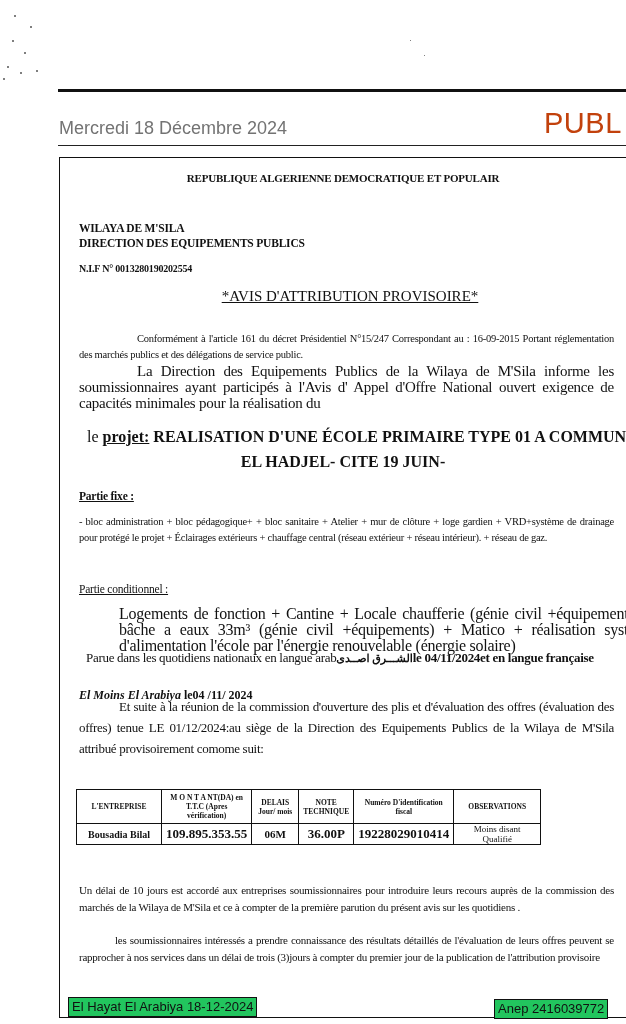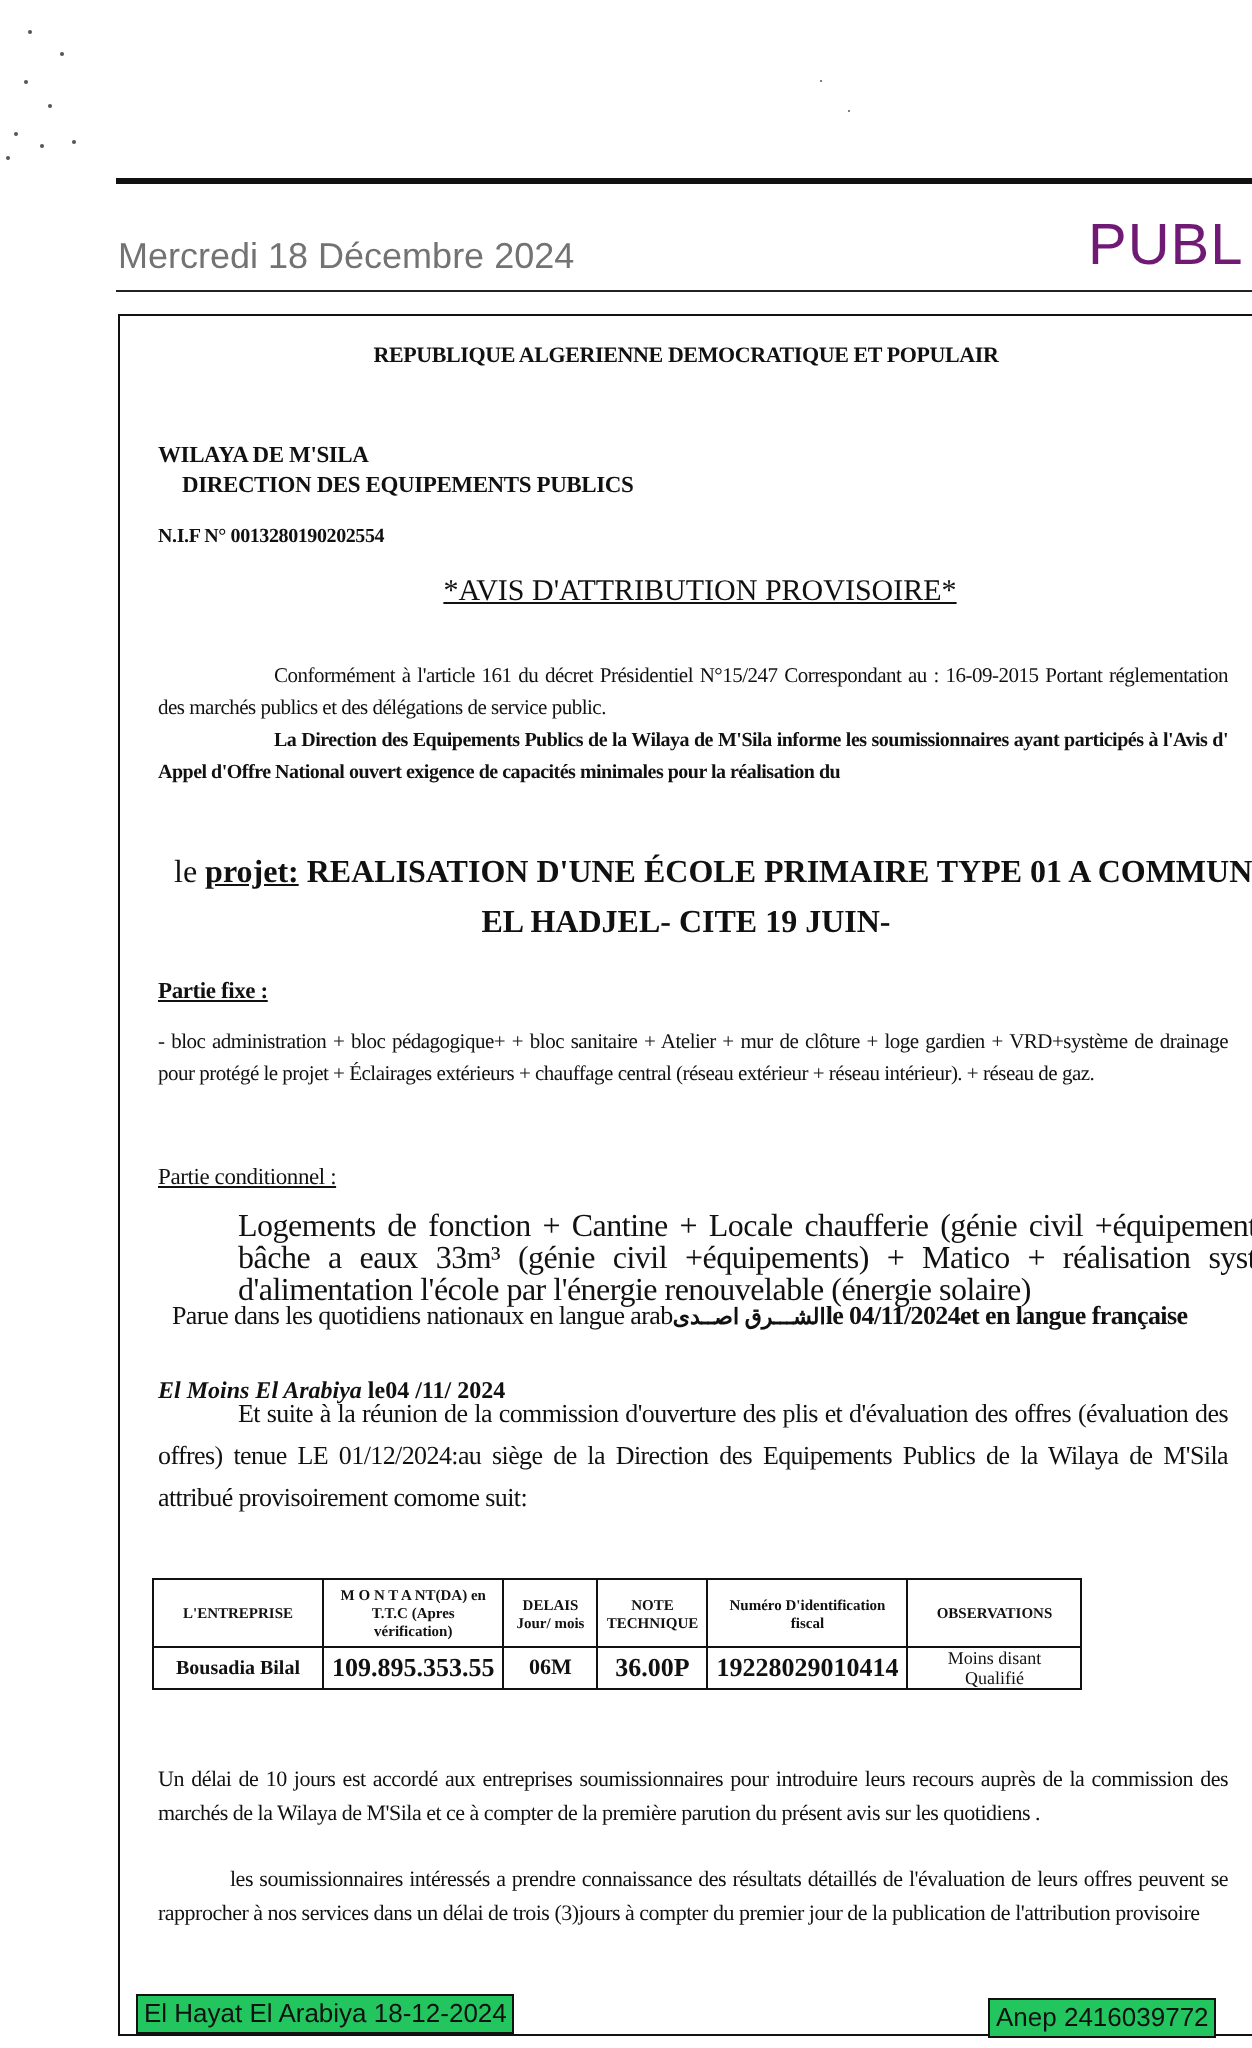--- a/index.html
+++ b/index.html
@@ -8,21 +8,21 @@
     font-family:"Liberation Serif", serif; color:#111;
   }
   .speck { position:absolute; width:2px; height:2px; background:#555; border-radius:1px; }
   .rule-top { position:absolute; left:58px; top:89px; width:568px; height:3px; background:#111; }
   .header-date {
     position:absolute; left:59px; top:118px; font-family:"Liberation Sans", sans-serif;
     font-size:18px; color:#737373;
   }
   .header-section {
     position:absolute; left:544px; top:107px; font-family:"Liberation Sans", sans-serif;
-    font-size:29px; color:#701a75; letter-spacing:0.5px; white-space:nowrap;
+    font-size:29px; color:#c2410c; letter-spacing:0.5px; white-space:nowrap;
   }
   .rule-mid { position:absolute; left:58px; top:145px; width:568px; height:1px; background:#222; }
   .frame {
     position:absolute; left:59px; top:157px; width:572px; height:859px;
     border:1.5px solid #111; border-right:2px solid #111;
   }
   .t { position:absolute; white-space:nowrap; color:#111; }
   .b { font-weight:bold; }
   .u { text-decoration:underline; }
   .sm { font-size:11.5px; letter-spacing:-0.2px; }
@@ -60,27 +60,27 @@
 <div class="rule-top"></div>
 <div class="header-date">Mercredi 18 Décembre 2024</div>
 <div class="header-section">PUBL</div>
 <div class="rule-mid"></div>
 
 <div class="frame"></div>
 
 <div class="t b sm" style="left:0;width:686px;top:172px;text-align:center;font-size:11px;">REPUBLIQUE ALGERIENNE DEMOCRATIQUE ET POPULAIR</div>
 
 <div class="t b sm" style="left:79px;top:222px;">WILAYA DE M'SILA</div>
-<div class="t b sm" style="left:79px;top:237px;margin-left:12px;">DIRECTION DES EQUIPEMENTS PUBLICS</div>
+<div class="t b sm" style="left:79px;top:237px;">DIRECTION DES EQUIPEMENTS PUBLICS</div>
 <div class="t b sm" style="left:79px;top:263px;font-size:10px;">N.I.F N° 0013280190202554</div>
 
 <div class="t u" style="left:0;width:700px;top:288px;text-align:center;font-size:15px;">*AVIS D'ATTRIBUTION PROVISOIRE*</div>
 
 <div class="para" style="top:331px;text-indent:58px;font-size:10.5px;">Conformément à l'article 161 du décret Présidentiel N°15/247 Correspondant au : 16-09-2015  Portant réglementation des marchés publics et des délégations de service public.</div>
-<div class="para" style="top:363px;text-indent:58px;font-size:10px;font-weight:bold;">La Direction des Equipements Publics de la Wilaya de M'Sila informe les soumissionnaires ayant participés à l'Avis d' Appel d'Offre National ouvert exigence de capacités minimales pour la réalisation du</div>
+<div class="para" style="top:363px;text-indent:58px;font-size:15px;">La Direction des Equipements Publics de la Wilaya de M'Sila informe les soumissionnaires ayant participés à l'Avis d' Appel d'Offre National ouvert exigence de capacités minimales pour la réalisation du</div>
 
 <div class="t" style="left:87px;top:428px;font-size:16px;">
   <span>le</span>
   <span class="b u">projet:</span>
   <span class="b">REALISATION D'UNE  ÉCOLE PRIMAIRE TYPE  01 A COMMUNE AIN</span>
 </div>
 <div class="t b" style="left:0;width:686px;top:453px;text-align:center;font-size:16px;">EL HADJEL- CITE 19 JUIN-</div>
 
 <div class="t u sm" style="left:79px;top:490px;font-weight:bold;">Partie fixe :</div>
 <div class="para" style="top:514px;font-size:10.5px;">-  bloc administration + bloc pédagogique+ + bloc sanitaire + Atelier +  mur de clôture +  loge gardien + VRD+système de drainage pour protégé  le projet  + Éclairages  extérieurs + chauffage central (réseau extérieur + réseau intérieur). + réseau de gaz.</div>

